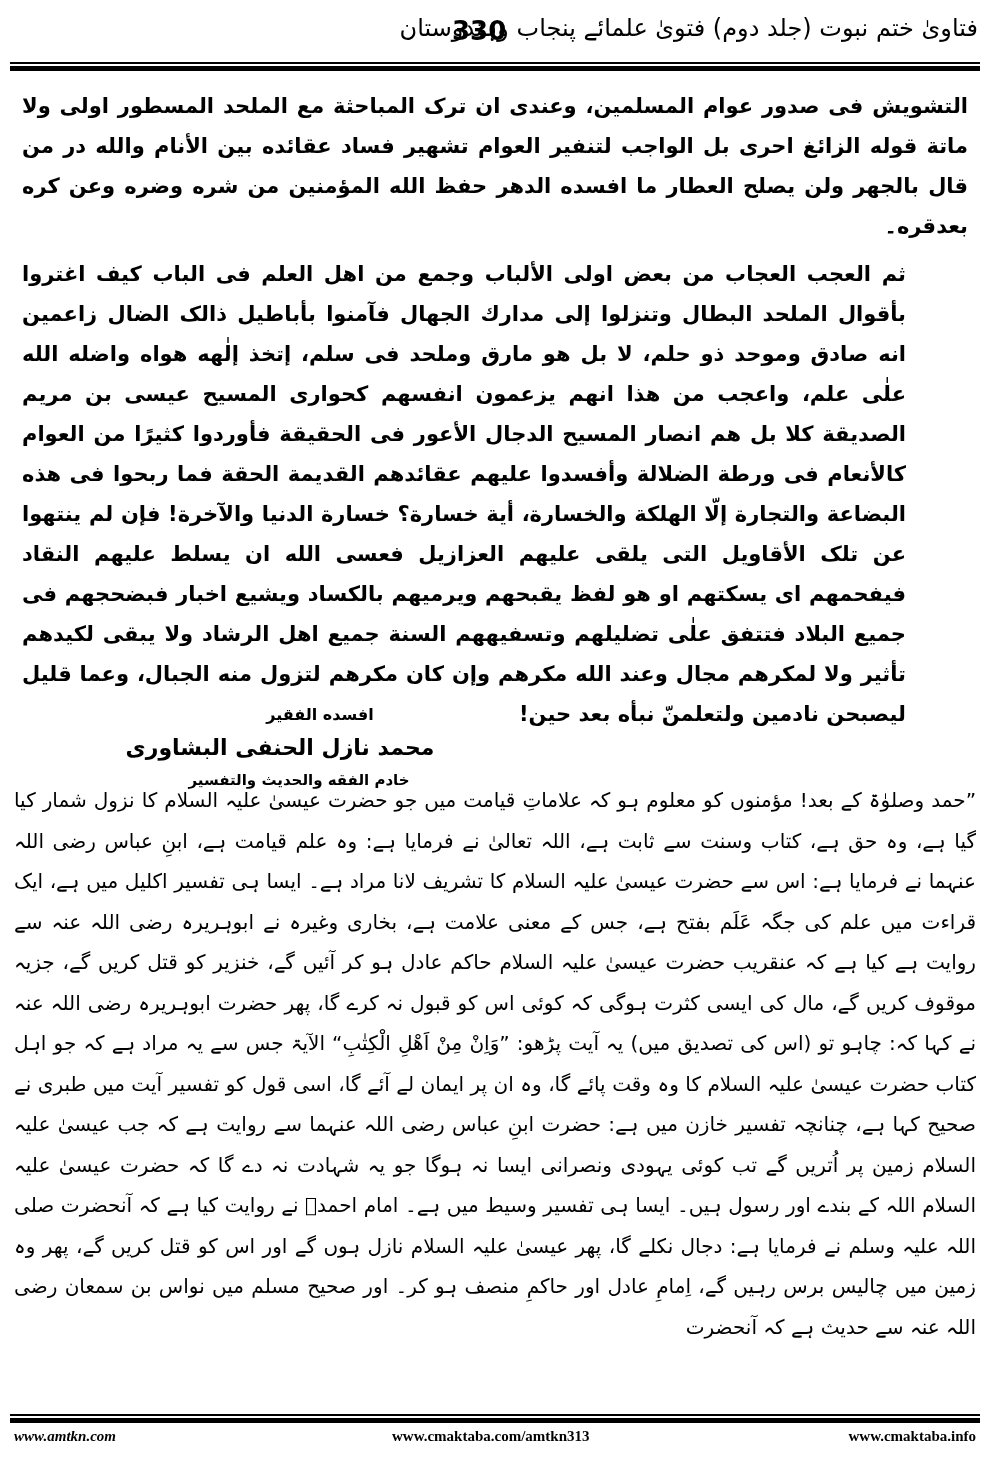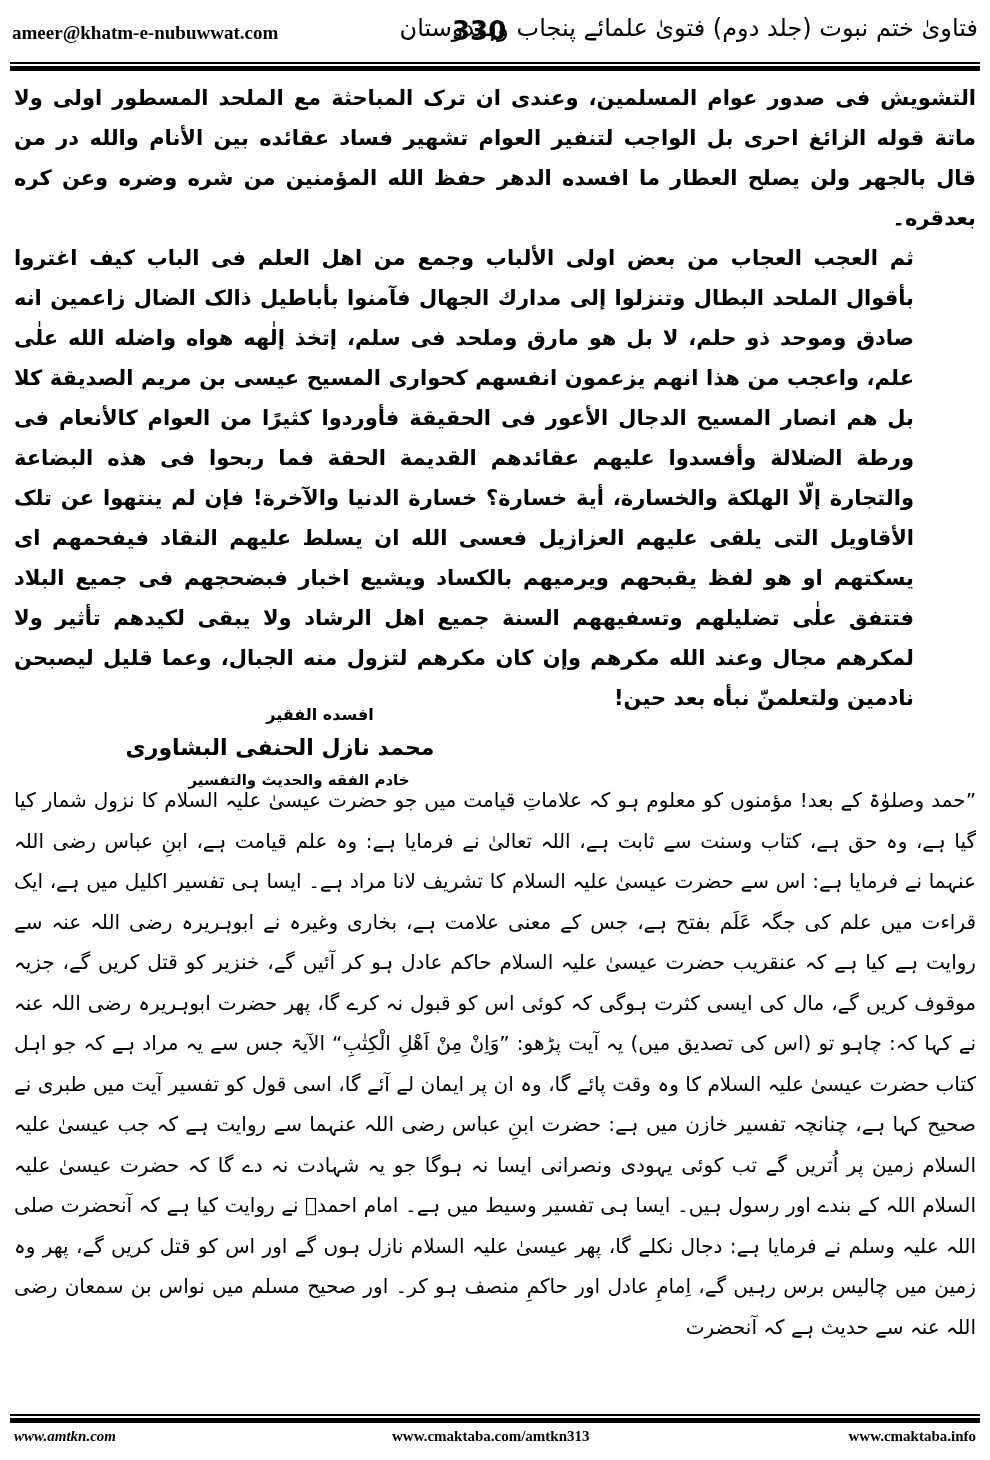--- a/index.html
+++ b/index.html
@@ -8,38 +8,37 @@
   .header .email { position:absolute; left:0; top:8px; font-family:"Liberation Serif", serif; font-weight:bold; font-size:19px; }
   .header .pageno { position:absolute; left:440px; top:2px; font-family:"DejaVu Sans", sans-serif; font-weight:bold; font-size:26px; direction:rtl; }
   .header .title { position:absolute; right:0; top:0; font-family:"DejaVu Sans", sans-serif; font-size:24px; direction:rtl; white-space:nowrap; }
   .rule { position:absolute; left:10px; right:10px; }
   .rule .thin { height:2px; background:#000; }
   .rule .gap { height:2px; }
   .rule .thick { height:5px; background:#000; }
   .top-rule { top:62px; }
   .bottom-rule { top:1414px; }
   .arabic { position:absolute; top:78px; left:14px; right:14px; direction:rtl; text-align:justify; text-align-last:right; font-family:"DejaVu Sans", sans-serif; font-weight:bold; font-size:21px; line-height:40px; }
-  .arabic p { margin:0; }
+  .arabic p { margin:8px; }
   .arabic p.indent { text-indent:0; padding-right:62px; }
   .signature { position:absolute; top:700px; left:0; width:560px; direction:rtl; text-align:center; font-family:"DejaVu Sans", sans-serif; font-weight:bold; }
   .signature .s1 { font-size:16px; line-height:30px; padding-left:80px; }
   .signature .s2 { font-size:22px; line-height:36px; }
   .signature .s3 { font-size:15px; line-height:28px;padding-left:38px; }
   .urdu { position:absolute; top:780px; left:14px; right:14px; direction:rtl; text-align:justify; text-align-last:right; font-family:"DejaVu Sans", sans-serif; font-size:20px; line-height:40.5px; }
   .urdu p { margin:0; }
   .footer { position:absolute; top:1428px; left:14px; right:14px; height:22px; font-family:"Liberation Serif", serif; font-weight:bold; font-size:15px; }
   .footer .f-left { position:absolute; left:0; top:0;font-style:italic; }
   .footer .f-mid { position:absolute; left:378px; top:0; }
   .footer .f-right { position:absolute; right:0; top:0;margin-left:18px; }
 </style>
 </head>
 <body>
 
 <div class="header">
-  <span class="email">ameer@khatm-e-nubuwwat.com</span>
   <span class="pageno">330</span>
   <span class="title">فتاویٰ ختم نبوت (جلد دوم) فتویٰ علمائے پنجاب وہندوستان</span>
 </div>
 
 <div class="rule top-rule">
   <div class="thin"></div>
     <div class="gap"></div>
     <div class="thick"></div>
 </div>
 

